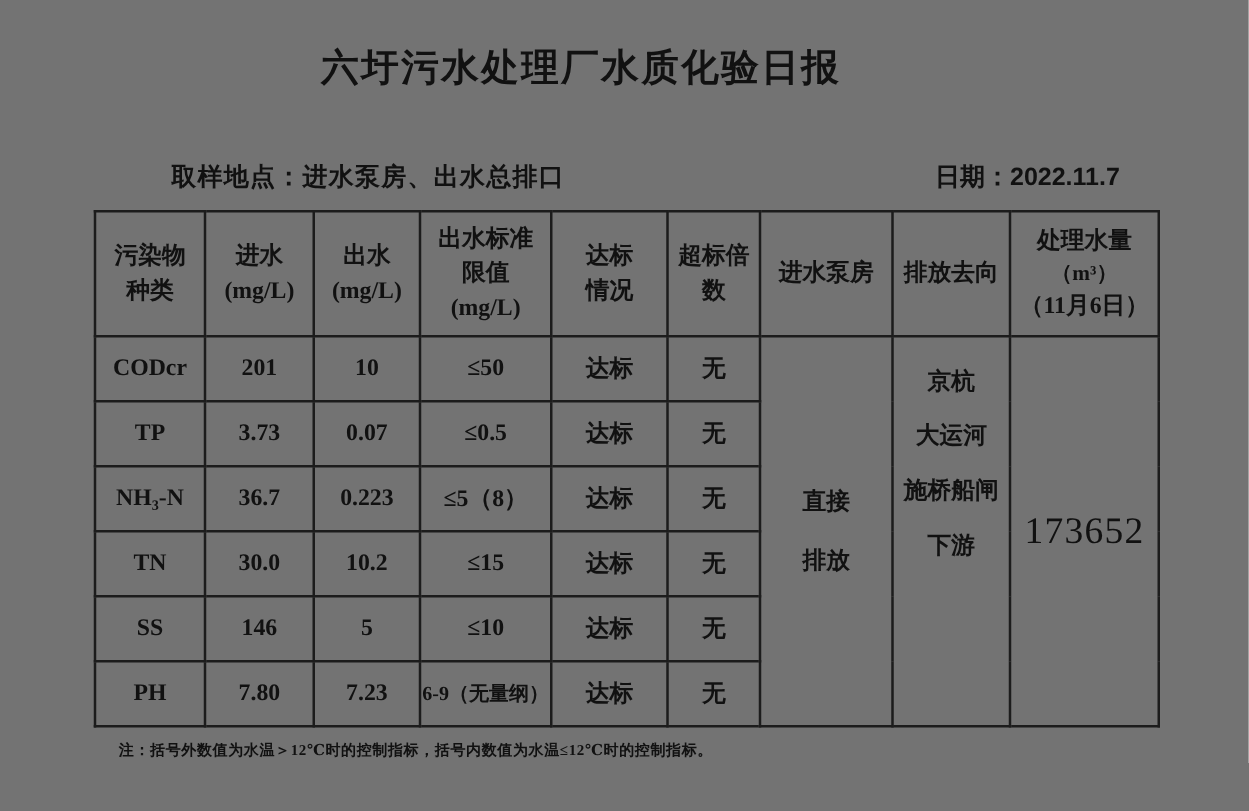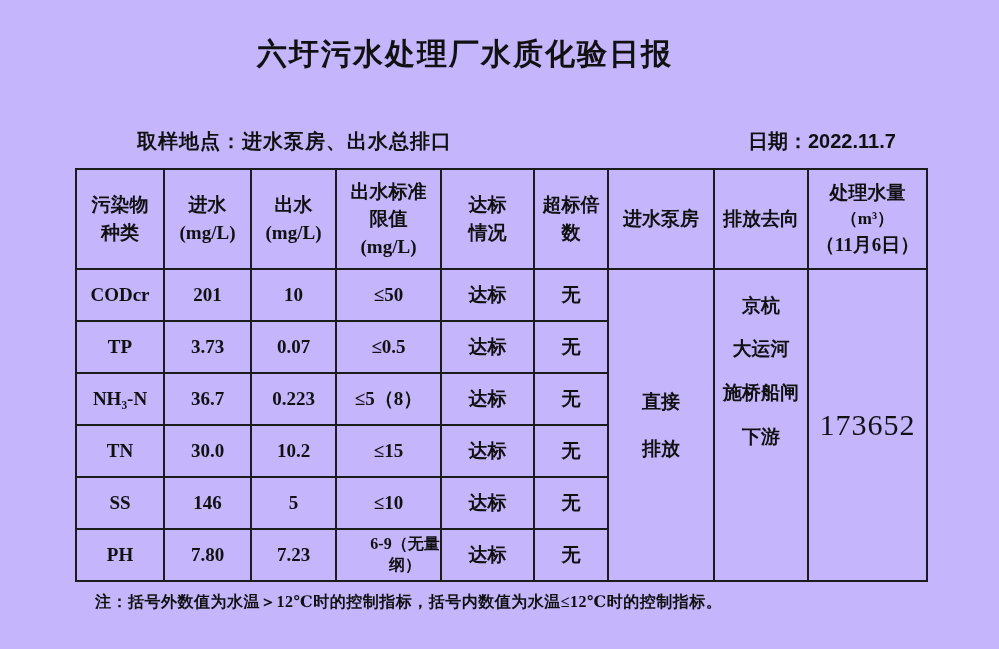--- a/index.html
+++ b/index.html
@@ -1,20 +1,20 @@
 <!DOCTYPE html>
 <html><head>
 <meta charset="utf-8">
 <style>
   html, body { margin: 0; padding: 0; background: #e8e8e8; }
   .page {
     position: relative;
     width: 999px;
     height: 649px;
-    background: #c4b5fd;
+    background: #737373;
     color: #111111;
     font-family: "Liberation Serif", "DejaVu Serif", serif;
     overflow: hidden;
   }
   .title {
     position: absolute;
     top: 34px;
     left: 0;
     width: 930px;
     margin: 0;
@@ -57,30 +57,30 @@
     font-size: 19px;
     color: #111111;
     overflow: hidden;
   }
   .report thead tr { height: 100px; }
   .report tbody tr { height: 52px; }
   .hdr { white-space: pre-line; line-height: 1.45; }
   .vol-line1 { font-size: 19px; line-height: 1.5; }
   .vol-line2 { font-size: 17px; line-height: 1.4; }
   .vol-line3 { font-size: 19px; line-height: 1.5; }
-  td.limit-small { font-size: 16px; padding-left: 33px; }
+  td.limit-small { font-size: 16px; }
   td.mode-cell { white-space: pre-line; line-height: 2.5; }
   td.dest-cell { white-space: pre-line; line-height: 2.3; padding-bottom: 108px; }
   td.volume-cell { font-size: 30px; font-weight: 400; letter-spacing: 1px; }
   .footnote {
     position: absolute;
     left: 95px;
     top: 592px;
     margin: 0;
-    font-size: 16px;
+    font-size: 12px;
     font-weight: 700;
     letter-spacing: 0.5px;
   }
 </style>
 </head>
 <body>
 
 <div class="page">
 
   <h1 class="title">六圩污水处理厂水质化验日报</h1>

